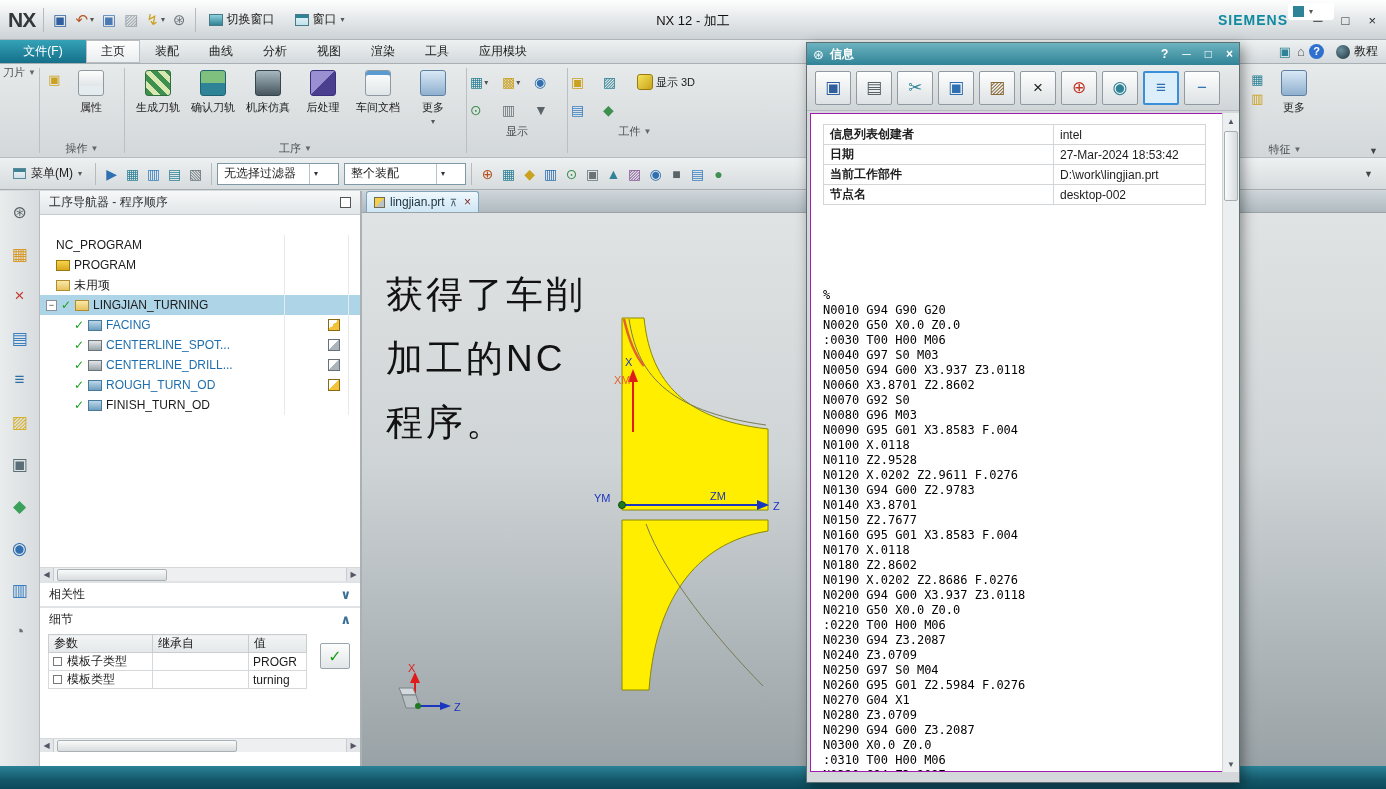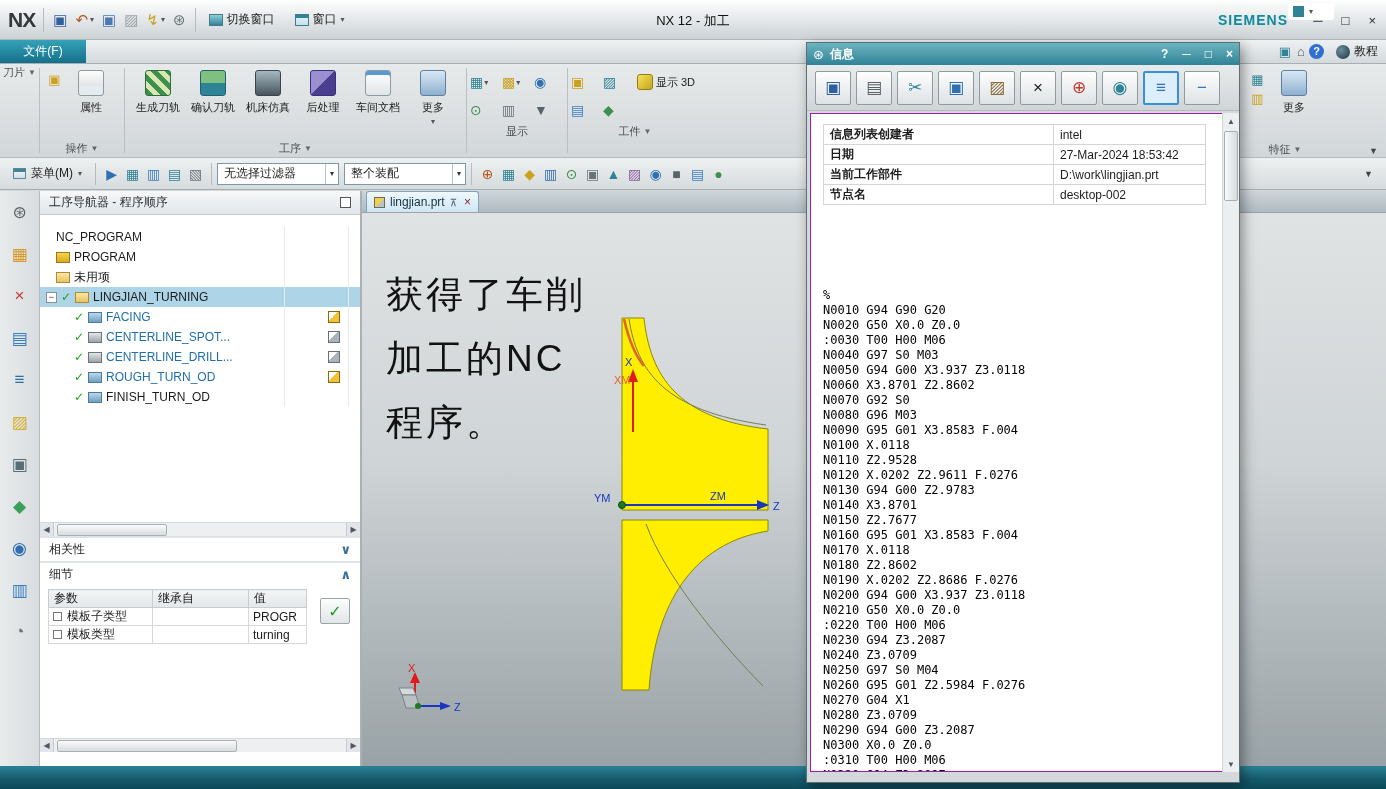--- a/index.html
+++ b/index.html
@@ -75,40 +75,40 @@
   .gfeature { position:absolute; left:1243px; top:64px; height:94px; display:flex; flex-direction:column; }
   .ribbon-ocaret { position:absolute; right:8px; top:146px; font-size:9px; color:#444; }
   
   .toolrow { position:absolute; left:0; top:158px; width:100%; height:32px;
     background:linear-gradient(#eef1f2,#d6dbdd); border-bottom:1px solid #a6adb0;
     display:flex; align-items:center; padding:0 5px; gap:5px; }
   .menu-btn { display:flex; align-items:center; gap:5px; padding:0 8px; height:24px; }
   .menu-btn .mic { width:13px; height:11px; background:linear-gradient(#f2f6f8,#cfe0e8); border:1px solid #5a8a9a; box-shadow:inset 0 3px 0 #3f8396; }
   .tsep { width:1px; height:22px; background:#b5bbbe; }
   .tico { width:21px; height:21px; display:flex; align-items:center; justify-content:center; font-size:14px; }
-  .dropdown { height:22px; background:#fff; border:1px solid #7f98a6; display:flex; align-items:center; padding:0 0 0 6px; gap:6px; }
+  .dropdown { height:22px; background:#fff; border:1px solid #7f98a6; display:flex; align-items:center; padding:0 16px 0 6px; gap:6px; }
   .dd-filter { width:122px; } .dd-scope { width:122px; }
   .dcaret { margin-left:auto; font-size:8px; color:#333; border-left:1px solid #b5c4cc; height:100%; display:flex; align-items:center; padding:0 4px; }
   .toolrow-ocaret { margin-left:auto; margin-right:8px; font-size:9px; color:#444; }
   
   .leftbar { position:absolute; left:0; top:191px; width:40px; bottom:23px;
     background:linear-gradient(90deg,#e9eced,#d8dcde); border-right:1px solid #b5bbbe;
     display:flex; flex-direction:column; align-items:center; padding-top:8px; gap:16px; }
   .sb-item { width:26px; height:26px; display:flex; align-items:center; justify-content:center; font-size:17px; border-radius:3px; }
   
   .navigator { position:absolute; left:40px; top:191px; width:322px; bottom:23px;
     background:#fff; border-right:2px solid #aab1b5; display:flex; flex-direction:column; }
   .nav-header { height:24px; background:linear-gradient(#f6f8f9,#e2e6e8); border-bottom:1px solid #c6cccf;
     display:flex; align-items:center; padding:0 9px; color:#2a2e30; flex:none; }
   .nav-boxbtn { margin-left:auto; width:11px; height:11px; border:1px solid #555; background:#fff; }
   .nav-colhead { height:21px; background:linear-gradient(#f2f4f5,#e4e8ea); border-bottom:1px solid #c6cccf; display:flex; flex:none; }
   .nch-name { flex:1; padding-left:18px; display:flex; align-items:center; border-right:1px solid #c6cccf; }
   .nch-tool { width:64px; padding-left:7px; display:flex; align-items:center; border-right:1px solid #c6cccf; }
   .nch-stub { width:12px; }
-  .tree { height:307px; overflow:hidden; padding-top:12px; flex:none; }
+  .tree { height:352px; overflow:hidden; padding-top:20px; flex:none; }
   .trow { height:20px; display:flex; align-items:center; }
   .trow.sel { background:#aed4e8; }
   .trow.blue .tlabel { color:#1f6fae; }
   .tlabel { margin-left:4px; white-space:nowrap; }
   .tflex { flex:1; }
   .tcell { width:64px; align-self:stretch; border-left:1px solid #e6eaec; display:flex; align-items:center; justify-content:flex-end; padding-right:8px; }
   .tstub { width:12px; align-self:stretch; border-left:1px solid #e6eaec; }
   .texp { width:11px; height:11px; border:1px solid #8a9094; background:#fff; font-size:9px; line-height:9px; text-align:center; color:#333; margin-right:4px; flex:none; }
   .texp:empty { display:none; }
   .tchk { color:#18a018; font-weight:bold; width:14px; flex:none; }
@@ -233,20 +233,38 @@
     <div class="brand">SIEMENS</div>
     <div class="winctl">
       <span>─</span>
       <span>□</span>
       <span>×</span>
     </div>
   </div>
 
   <div class="tabrow">
     <div class="tab-file">文件(F)</div>
+    <div class="tabs-host">
+
+        <div class="rtab active">主页</div>
+
+        <div class="rtab">装配</div>
+
+        <div class="rtab">曲线</div>
+
+        <div class="rtab">分析</div>
+
+        <div class="rtab">视图</div>
+
+        <div class="rtab">渲染</div>
+
+        <div class="rtab">工具</div>
+
+        <div class="rtab">应用模块</div>
+      </div>
     <div class="tabrow-right">
       <span class="tabs-host">
 
           <span class="tr-ic" style="color: rgb(47, 131, 150);">▣</span>
 
           <span class="tr-ic" style="color: rgb(85, 85, 85);">⌂</span>
 
           <span class="tr-ic help-badge" style="color: rgb(255, 255, 255);">?</span>
         </span>
       <span class="tutorial-btn">

